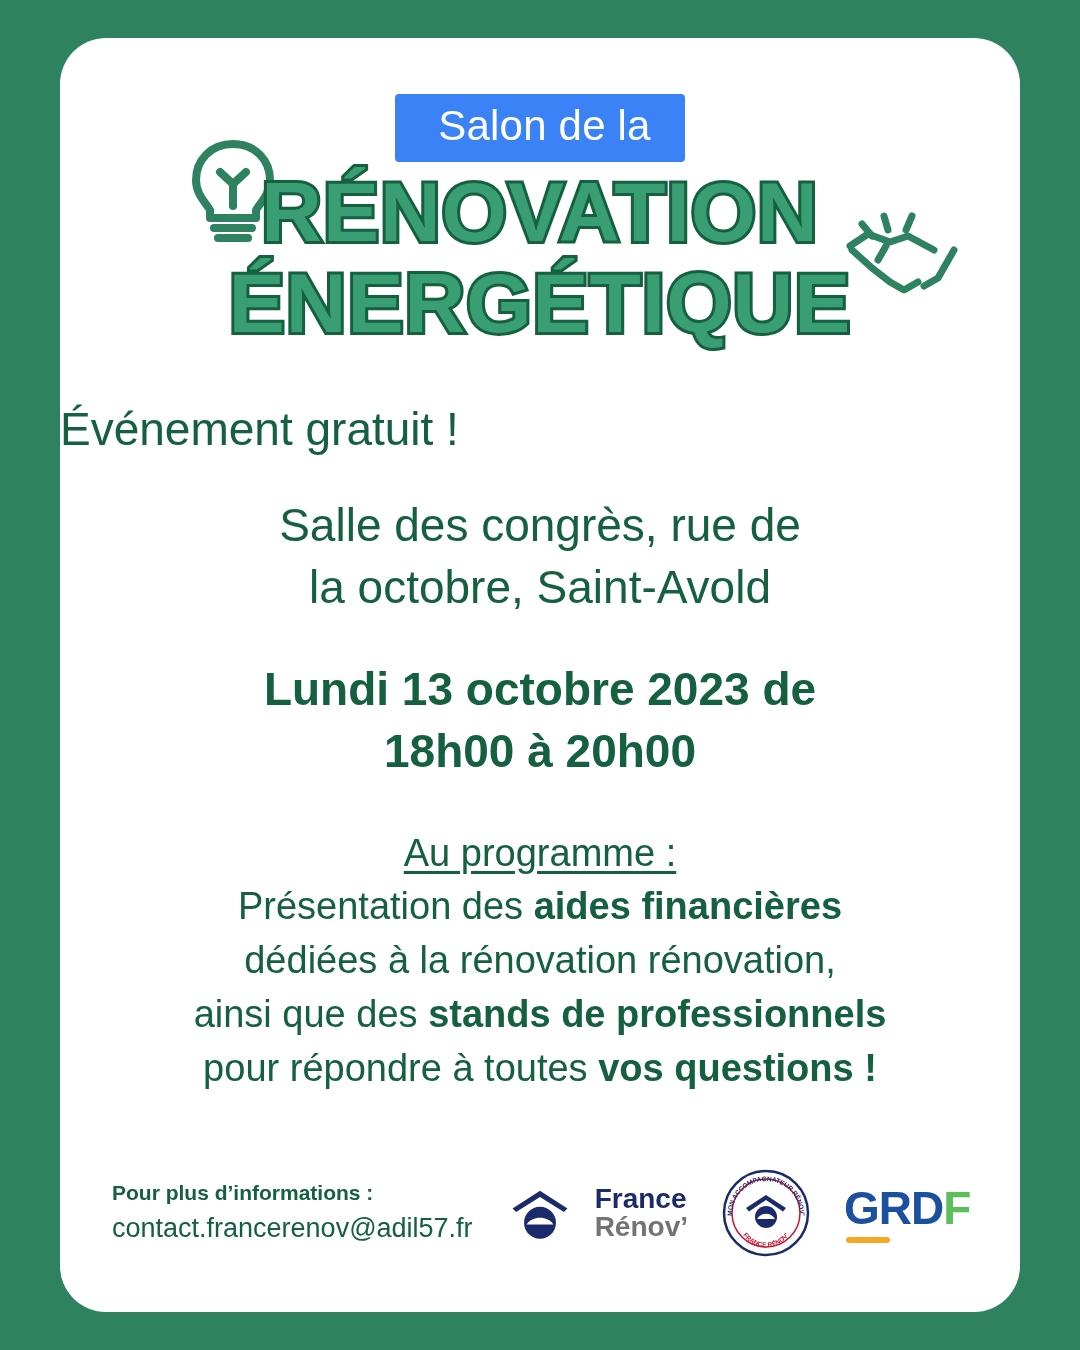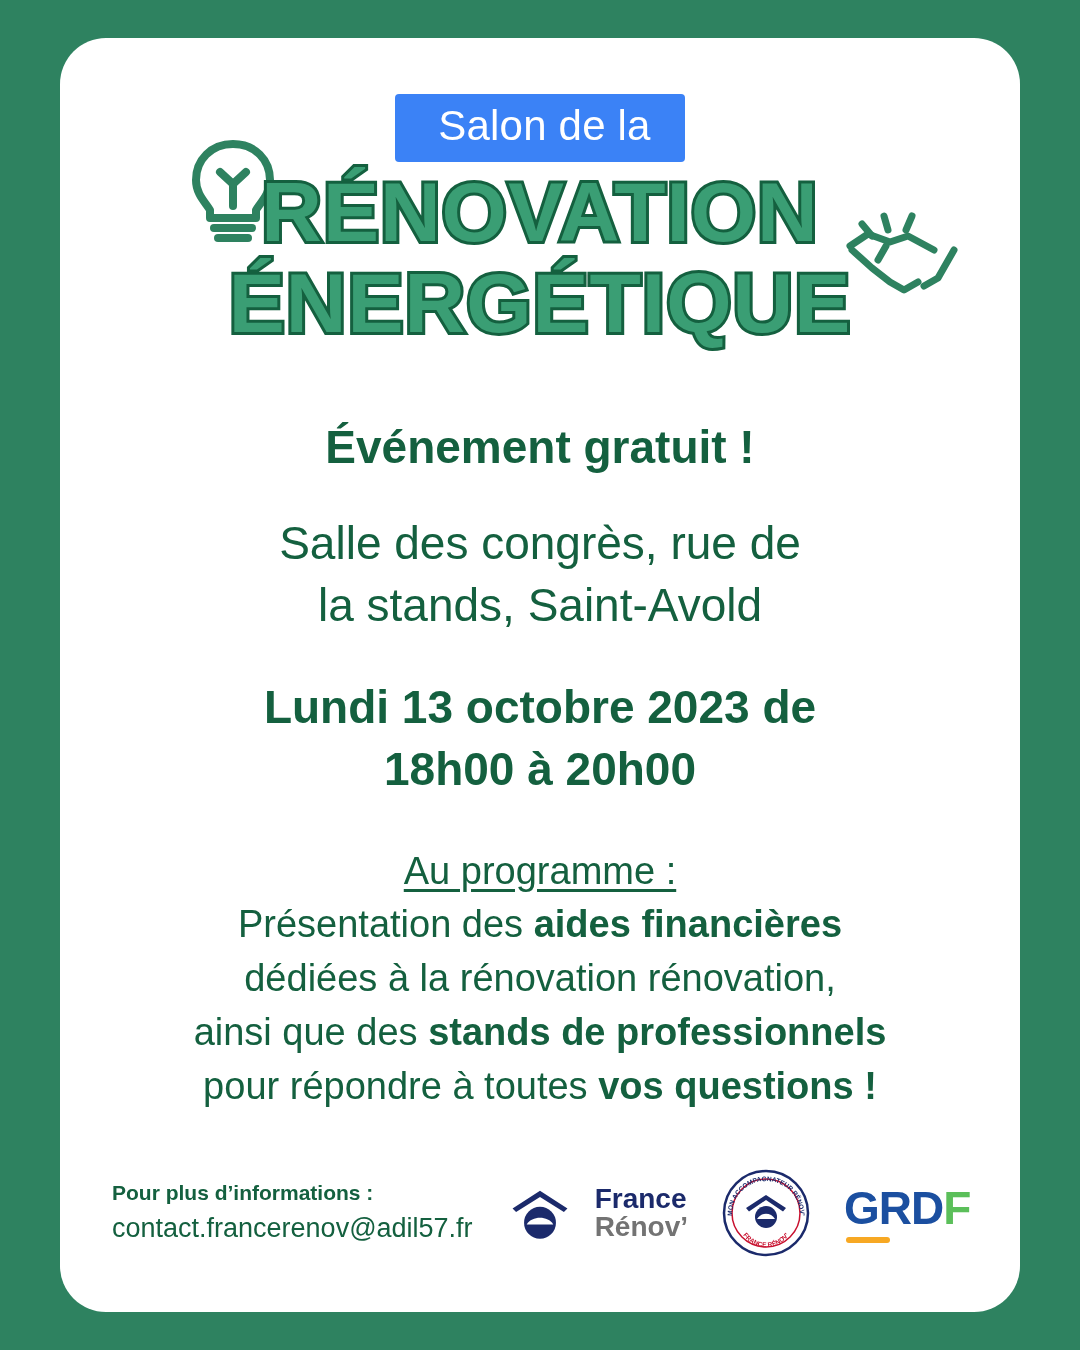--- a/index.html
+++ b/index.html
@@ -74,25 +74,25 @@
   .hands-icon {
     position: absolute;
     right: 58px;
     top: 168px;
     width: 120px;
     height: 104px;
   }
 
   
   .free {
-    text-align: center;
+    text-align: left;
     color: #14603f;
     font-size: 46px;
-    font-weight: 700;
-    margin-top: 72px;
+    font-weight: 400;
+    margin-top: 54px;
   }
   .venue {
     text-align: center;
     color: #14603f;
     font-size: 46px;
     font-weight: 400;
     line-height: 1.35;
     margin-top: 38px;
   }
   .datetime {
@@ -238,21 +238,21 @@
     <div class="title-wrap">
       <div class="title-line">RÉNOVATION</div>
       <div class="title-line second">ÉNERGÉTIQUE</div>
     </div>
   </div>
 
   <div class="free">Événement gratuit !</div>
 
   <div class="venue">
     <div>Salle des congrès, rue de</div>
-    <div>la stands, Saint-Avold</div>
+    <div>la octobre, Saint-Avold</div>
   </div>
 
   <div class="datetime">
     <div>Lundi 13 octobre 2023 de</div>
     <div>18h00 à 20h00</div>
   </div>
 
   <div class="program">
     <div class="u">Au programme :</div>
     <div>

